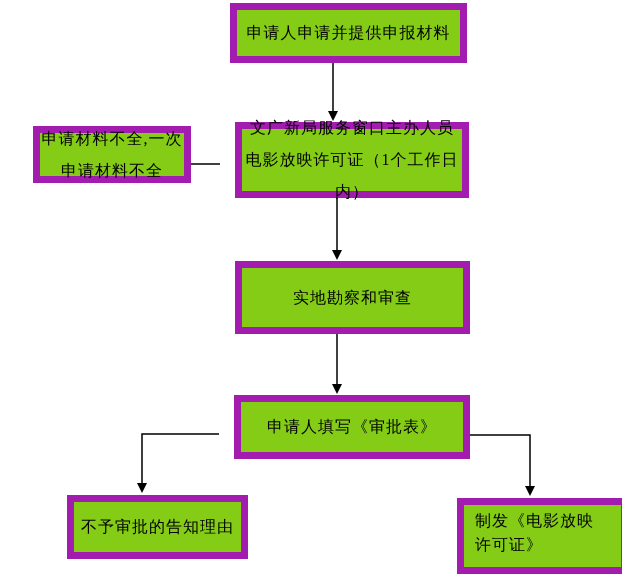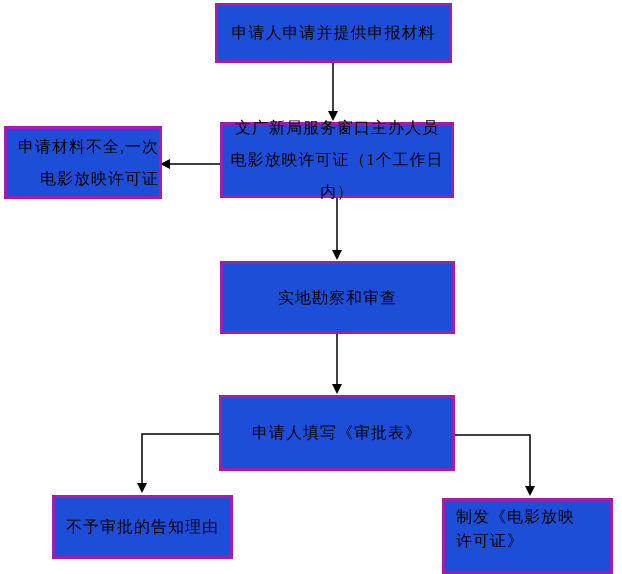--- a/index.html
+++ b/index.html
@@ -27,41 +27,42 @@
     stroke-width: 1.5;
     fill: none;
   }
   .arrows polygon {
     fill: #000000;
     stroke: none;
   }
   .node {
     position: absolute;
     box-sizing: border-box;
-    border: 3px solid #a21caf;
-    background: #1d4ed8;
+    border: 7px solid #a21caf;
+    background: #84cc16;
     display: flex;
     flex-direction: column;
     justify-content: center;
     align-items: center;
     text-align: center;
     font-size: 16px;
     letter-spacing: 1px;
+    margin-left: 15px;
   }
   .node .line {
     display: block;
   }
   .n-apply   { left: 215px; top: 3px;   width: 237px; height: 60px; }
   .n-review  { left: 220px; top: 122px; width: 234px; height: 76px; }
   .n-review .line,
   .n-incomplete .line { line-height: 32px; }
-  .n-incomplete { left: 4px; top: 126px; width: 158px; height: 73px; align-items: flex-end; }
+  .n-incomplete { left: 18px; top: 126px; width: 158px; height: 57px; }
   .n-survey  { left: 220px; top: 261px; width: 235px; height: 73px; text-align: center; }
   .n-survey .line { line-height: 34px; }
-  .n-fillform{ left: 219px; top: 395px; width: 236px; height: 76px; }
+  .n-fillform{ left: 219px; top: 395px; width: 236px; height: 64px; }
   .n-reject  { left: 52px;  top: 495px; width: 181px; height: 64px; justify-content: center; }
   .n-issue   {
     left: 442px; top: 498px; width: 171px; height: 76px;
     justify-content: flex-start;
     align-items: flex-start;
     text-align: left;
     padding: 4px 20px 4px 11px;
   }
   .n-issue .line { line-height: 24px; }
 </style>
@@ -101,21 +102,21 @@
     <span class="line">申请人申请并提供申报材料</span>
   </div>
 
   <div class="node n-review">
     <span class="line">文广新局服务窗口主办人员</span>
     <span class="line">电影放映许可证（1个工作日内）</span>
   </div>
 
   <div class="node n-incomplete">
     <span class="line">申请材料不全,一次</span>
-    <span class="line">电影放映许可证</span>
+    <span class="line">申请材料不全</span>
   </div>
 
   <div class="node n-survey">
     <span class="line">实地勘察和审查</span>
   </div>
 
   <div class="node n-fillform">
     <span class="line">申请人填写《审批表》</span>
   </div>
 

